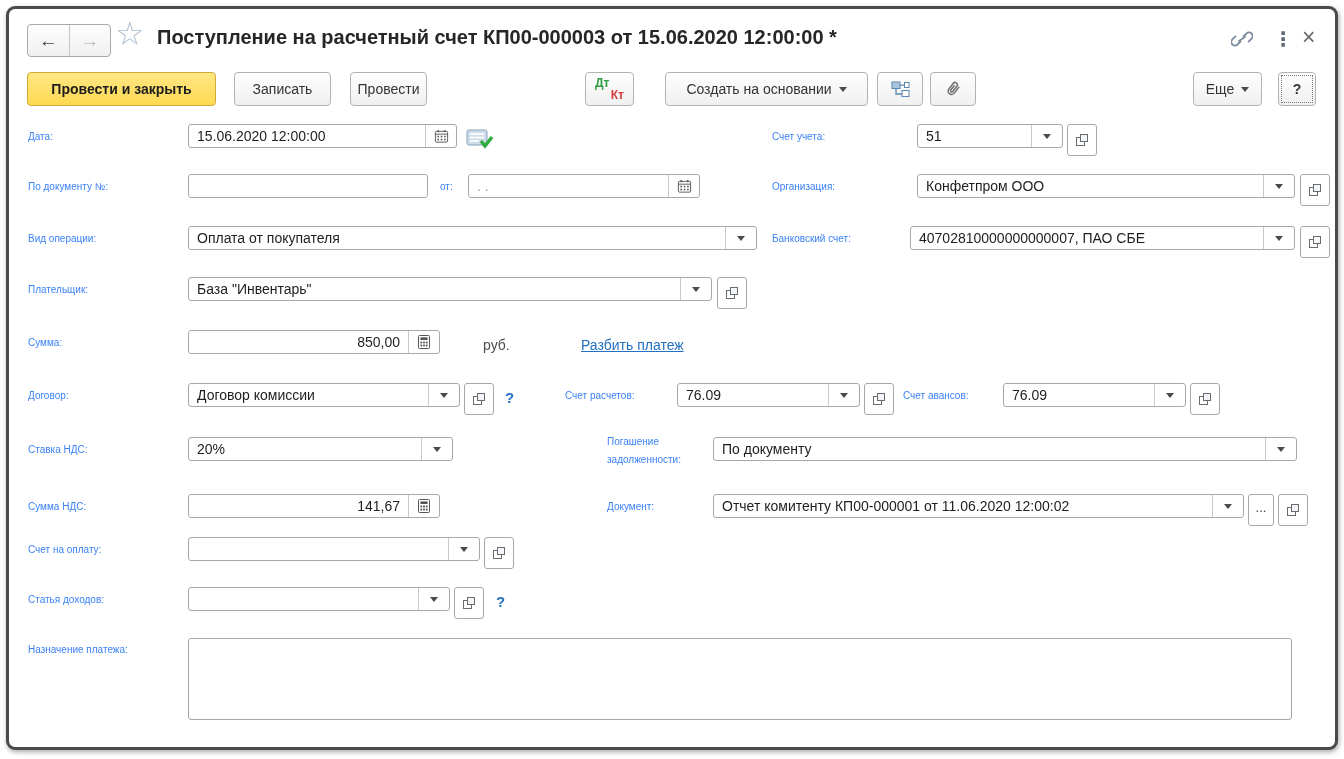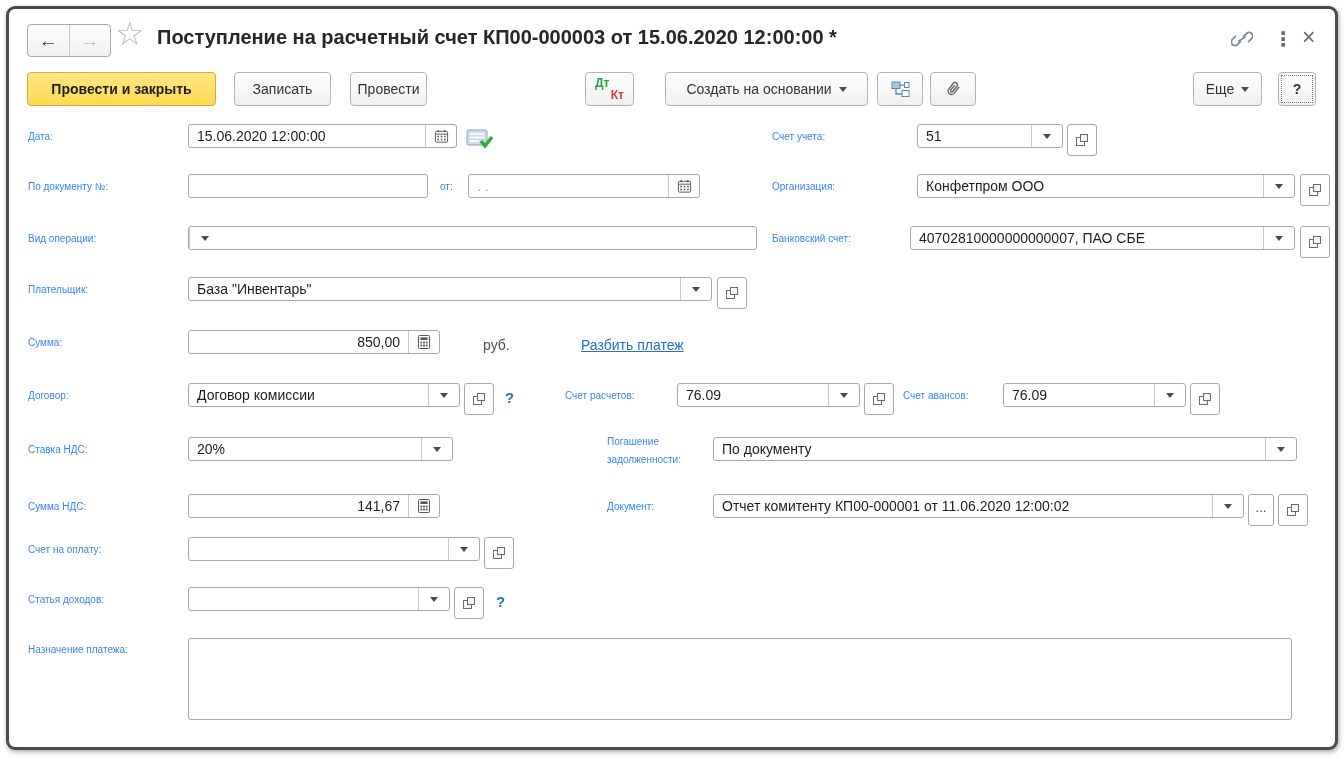--- a/index.html
+++ b/index.html
@@ -212,20 +212,21 @@
       </span>
   </div>
   <div class="btn-open" style="left:1291px;top:165px;">
     <svg class="ico" width="14" height="14">
         <use href="#ic-open"></use>
       </svg>
   </div>
 
   <div class="lbl" style="left:19px;top:224px;">Вид операции:</div>
   <div class="fld" style="left:179px;top:217px;width:569px;">
+    <input value="Оплата от покупателя" style="">
     <span class="sub">
         <span class="arr"></span>
       </span>
   </div>
   <div class="lbl" style="left:763px;top:224px;">Банковский счет:</div>
   <div class="fld" style="left:901px;top:217px;width:385px;">
     <input value="40702810000000000007, ПАО СБЕ" style="">
     <span class="sub">
         <span class="arr"></span>
       </span>

